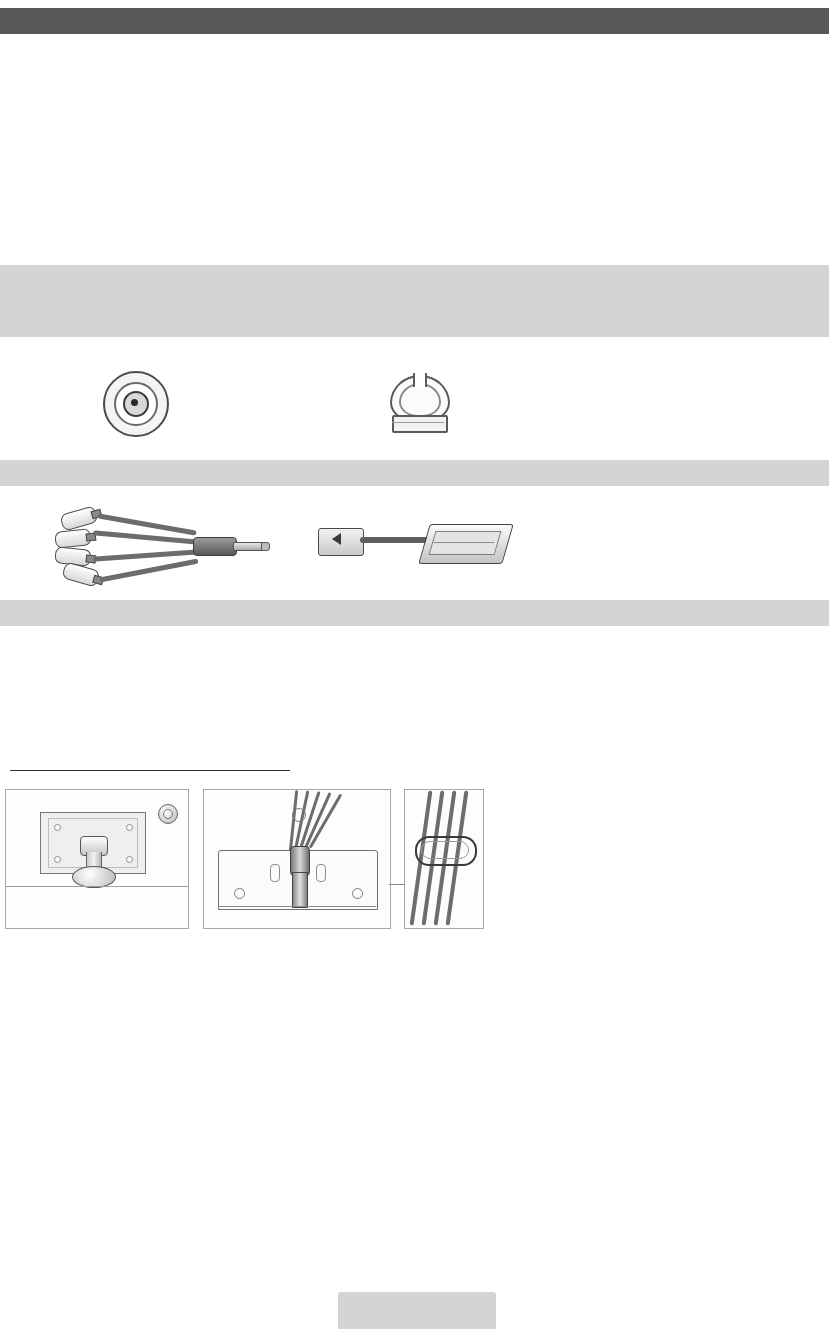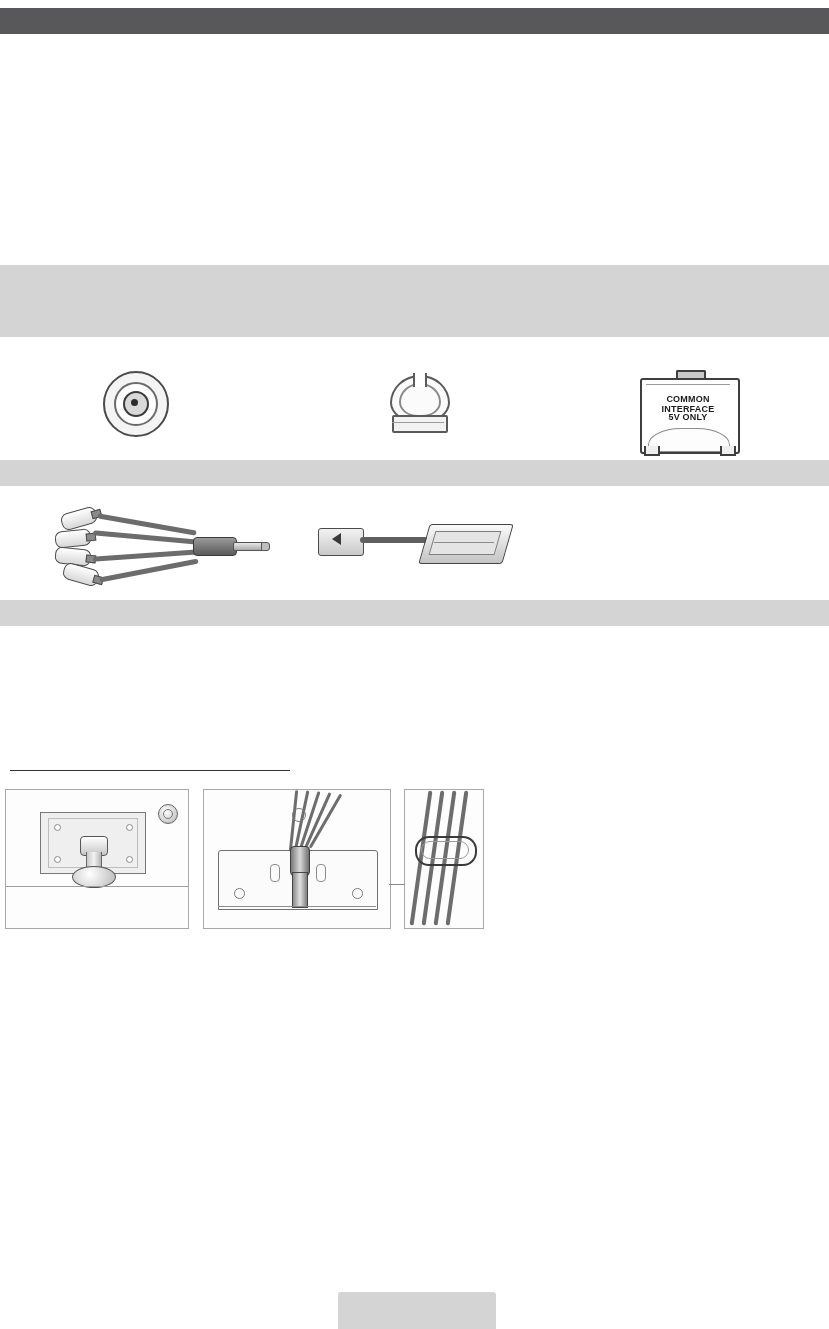--- a/index.html
+++ b/index.html
@@ -526,30 +526,20 @@
   </div>
 
   <div class="item-tie">
     <div class="tie-loop"></div>
     <div class="tie-loop-in"></div>
     <div class="tie-notch"></div>
     <div class="tie-base"></div>
     <div class="tie-base-line"></div>
   </div>
 
-  <div class="item-cover">
-    <div class="cover-tab"></div>
-    <div class="cover-body"></div>
-    <div class="cover-inner-line"></div>
-    <div class="cover-bottom-arc"></div>
-    <div class="cover-foot l"></div>
-    <div class="cover-foot r"></div>
-    <div class="cover-text t1">COMMON INTERFACE</div>
-    <div class="cover-text t2">5V ONLY</div>
-  </div>
 </div>
 
 <div class="acc-row-2">
 
   <div class="avcable">
     <div class="plug p1"></div>
     <div class="plug p2"></div>
     <div class="plug p3"></div>
     <div class="plug p4"></div>
     <div class="wire w1"></div>

